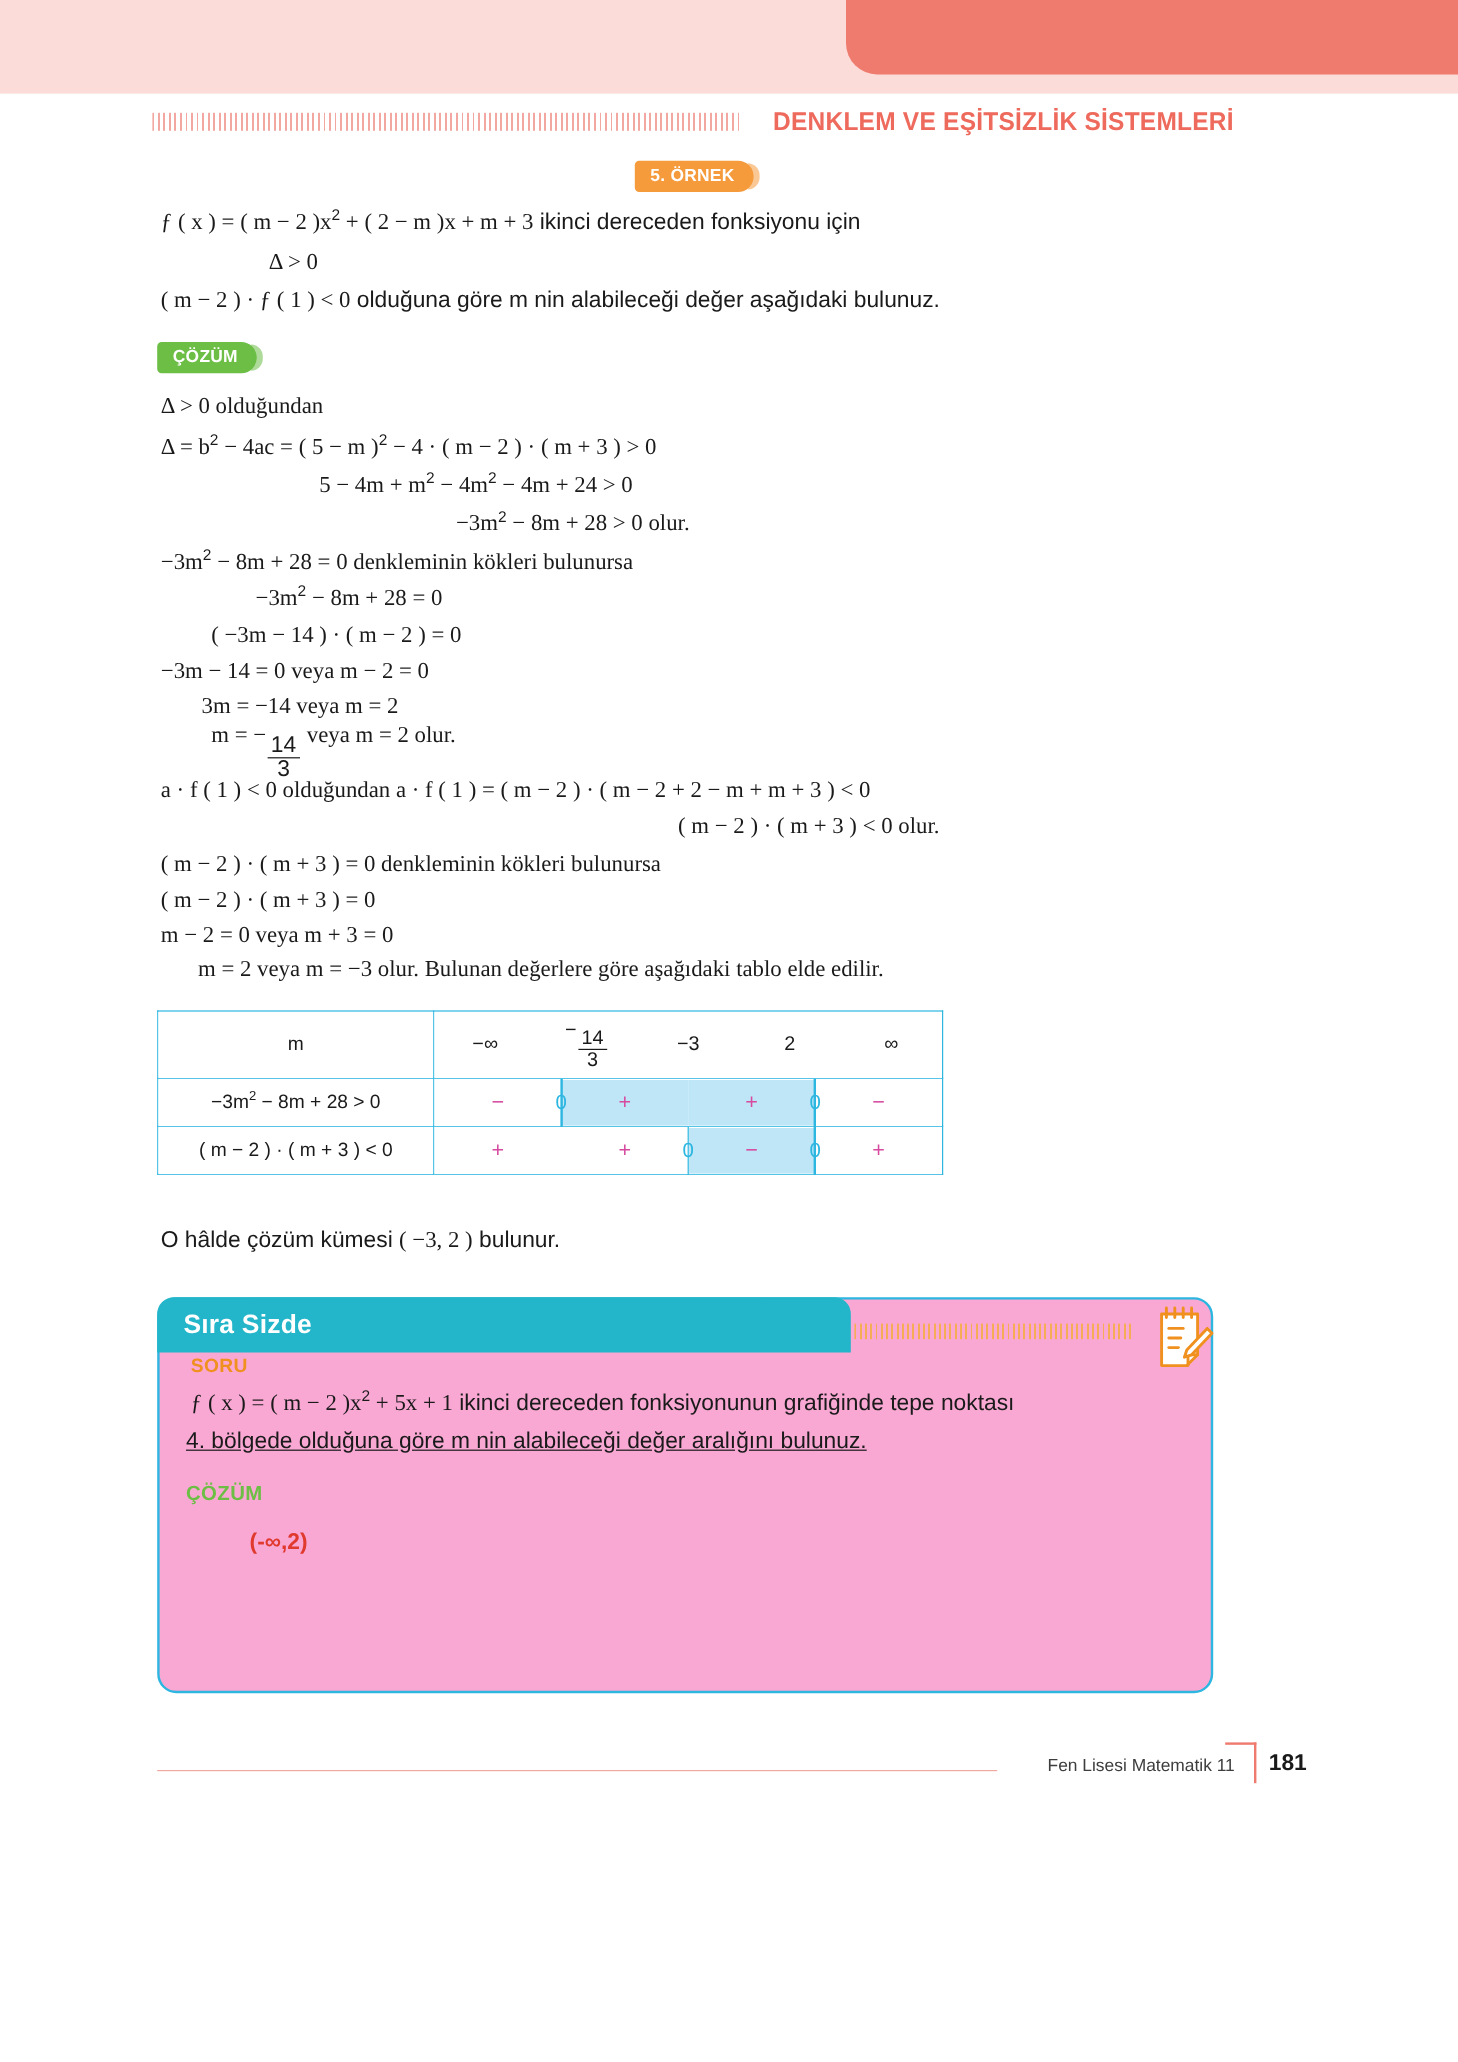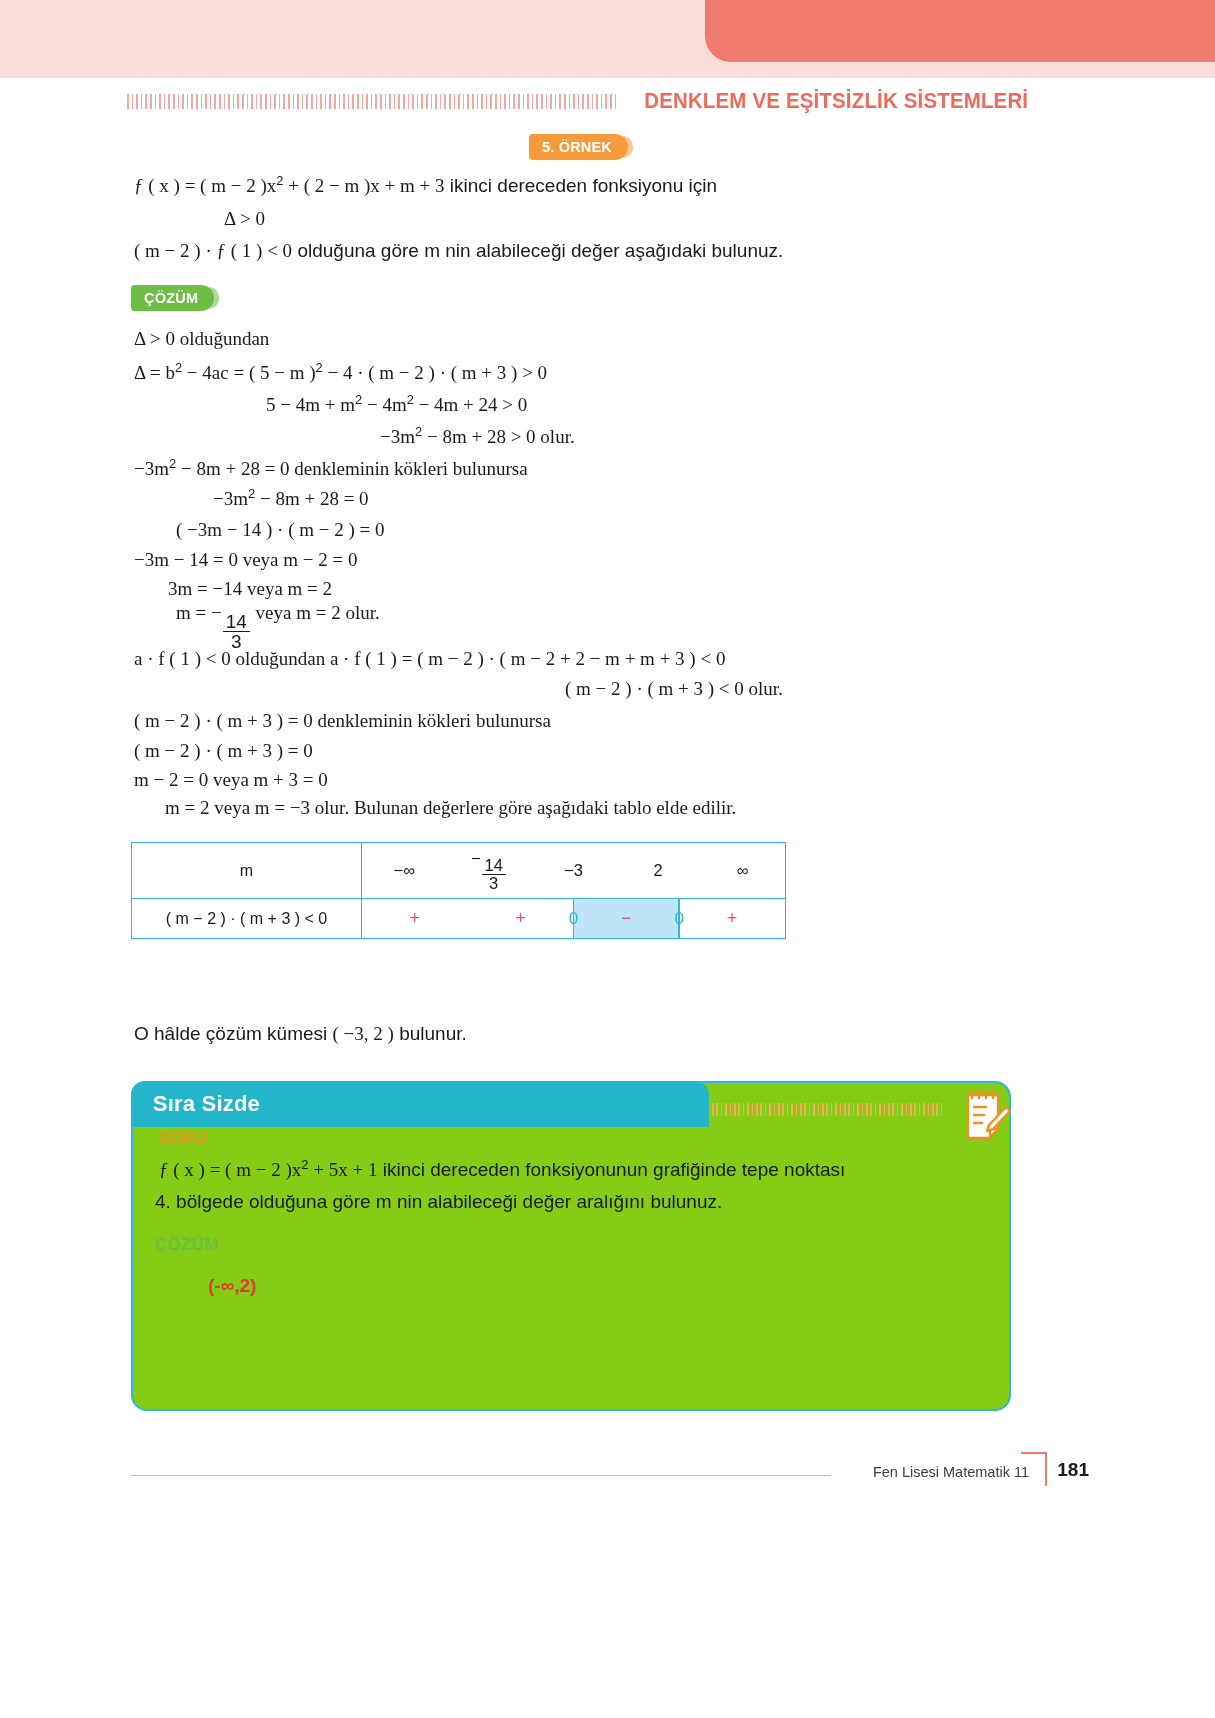--- a/index.html
+++ b/index.html
@@ -188,21 +188,21 @@
     z-index: 2;
   }
 
   
   .sira-box {
     position: absolute;
     left: 131px; top: 1081px;
     width: 880px; height: 330px;
     border: 2.2px solid #2cb6e0;
     border-radius: 16px;
-    background: #84cc16;
+    background: #f9a8d4;
   }
   .sira-head {
     position: absolute;
     left: -2.2px; top: -2.2px;
     width: 578px; height: 46px;
     background: #23b5c9;
     border-radius: 14px 14px 0 0;
     display: flex;
     align-items: center;
     padding-left: 22px;
@@ -400,20 +400,41 @@
                 <span class="den">3</span>
               </span>
         </div>
         <div>−3</div>
         <div>2</div>
         <div>∞</div>
       </div>
     </td>
   </tr>
 
+  <tr>
+    <td class="rowlabel">
+      <span class="mm">−3m</span><sup>2</sup><span class="mm"> − 8m + 28 &gt; 0</span>
+    </td>
+    <td>
+      <div class="cells">
+        <div class="seg">−</div>
+        <div class="zero">
+              <i></i>
+              <b>0</b>
+            </div>
+        <div class="seg shade">+</div>
+        <div class="seg shade">+</div>
+        <div class="zero">
+              <i></i>
+              <b>0</b>
+            </div>
+        <div class="seg">−</div>
+      </div>
+    </td>
+  </tr>
 
   <tr>
     <td class="rowlabel">
       <span class="mm">( m − 2 ) · ( m + 3 ) &lt; 0</span>
     </td>
     <td>
       <div class="cells">
         <div class="seg">+</div>
         <div class="seg">+</div>
         <div class="zero">
@@ -442,21 +463,21 @@
     <span>Sıra Sizde</span>
   </div>
 </div>
 <div class="sira-hatch"></div>
 
 <div class="label-soru">SORU</div>
 
 <div class="mline" style="left:159px; top:1159px;">
   <span class="mm">ƒ ( x ) = ( m − 2 )x</span><sup>2</sup><span class="mm"> + 5x + 1</span>&nbsp;<span>ikinci dereceden fonksiyonunun grafiğinde tepe noktası</span>
 </div>
-<div class="mline" style="left:155px; top:1191px;">
+<div class="mline" style="left:155px; top:1191px;text-decoration:underline;">
   <span>4. bölgede olduğuna göre m nin alabileceği değer aralığını bulunuz.</span>
 </div>
 
 <div class="label-cozum2">ÇÖZÜM</div>
 <div class="answer-red">(-∞,2)</div>
 
 <div class="notepad">
   <svg width="52" height="62" viewBox="0 0 52 62" fill="none">
     <g stroke="#f0901f" stroke-width="2.4" stroke-linecap="round" stroke-linejoin="round">
       <path d="M8 10 H38 V44 L29 53 H8 Z" fill="#fff"></path>

